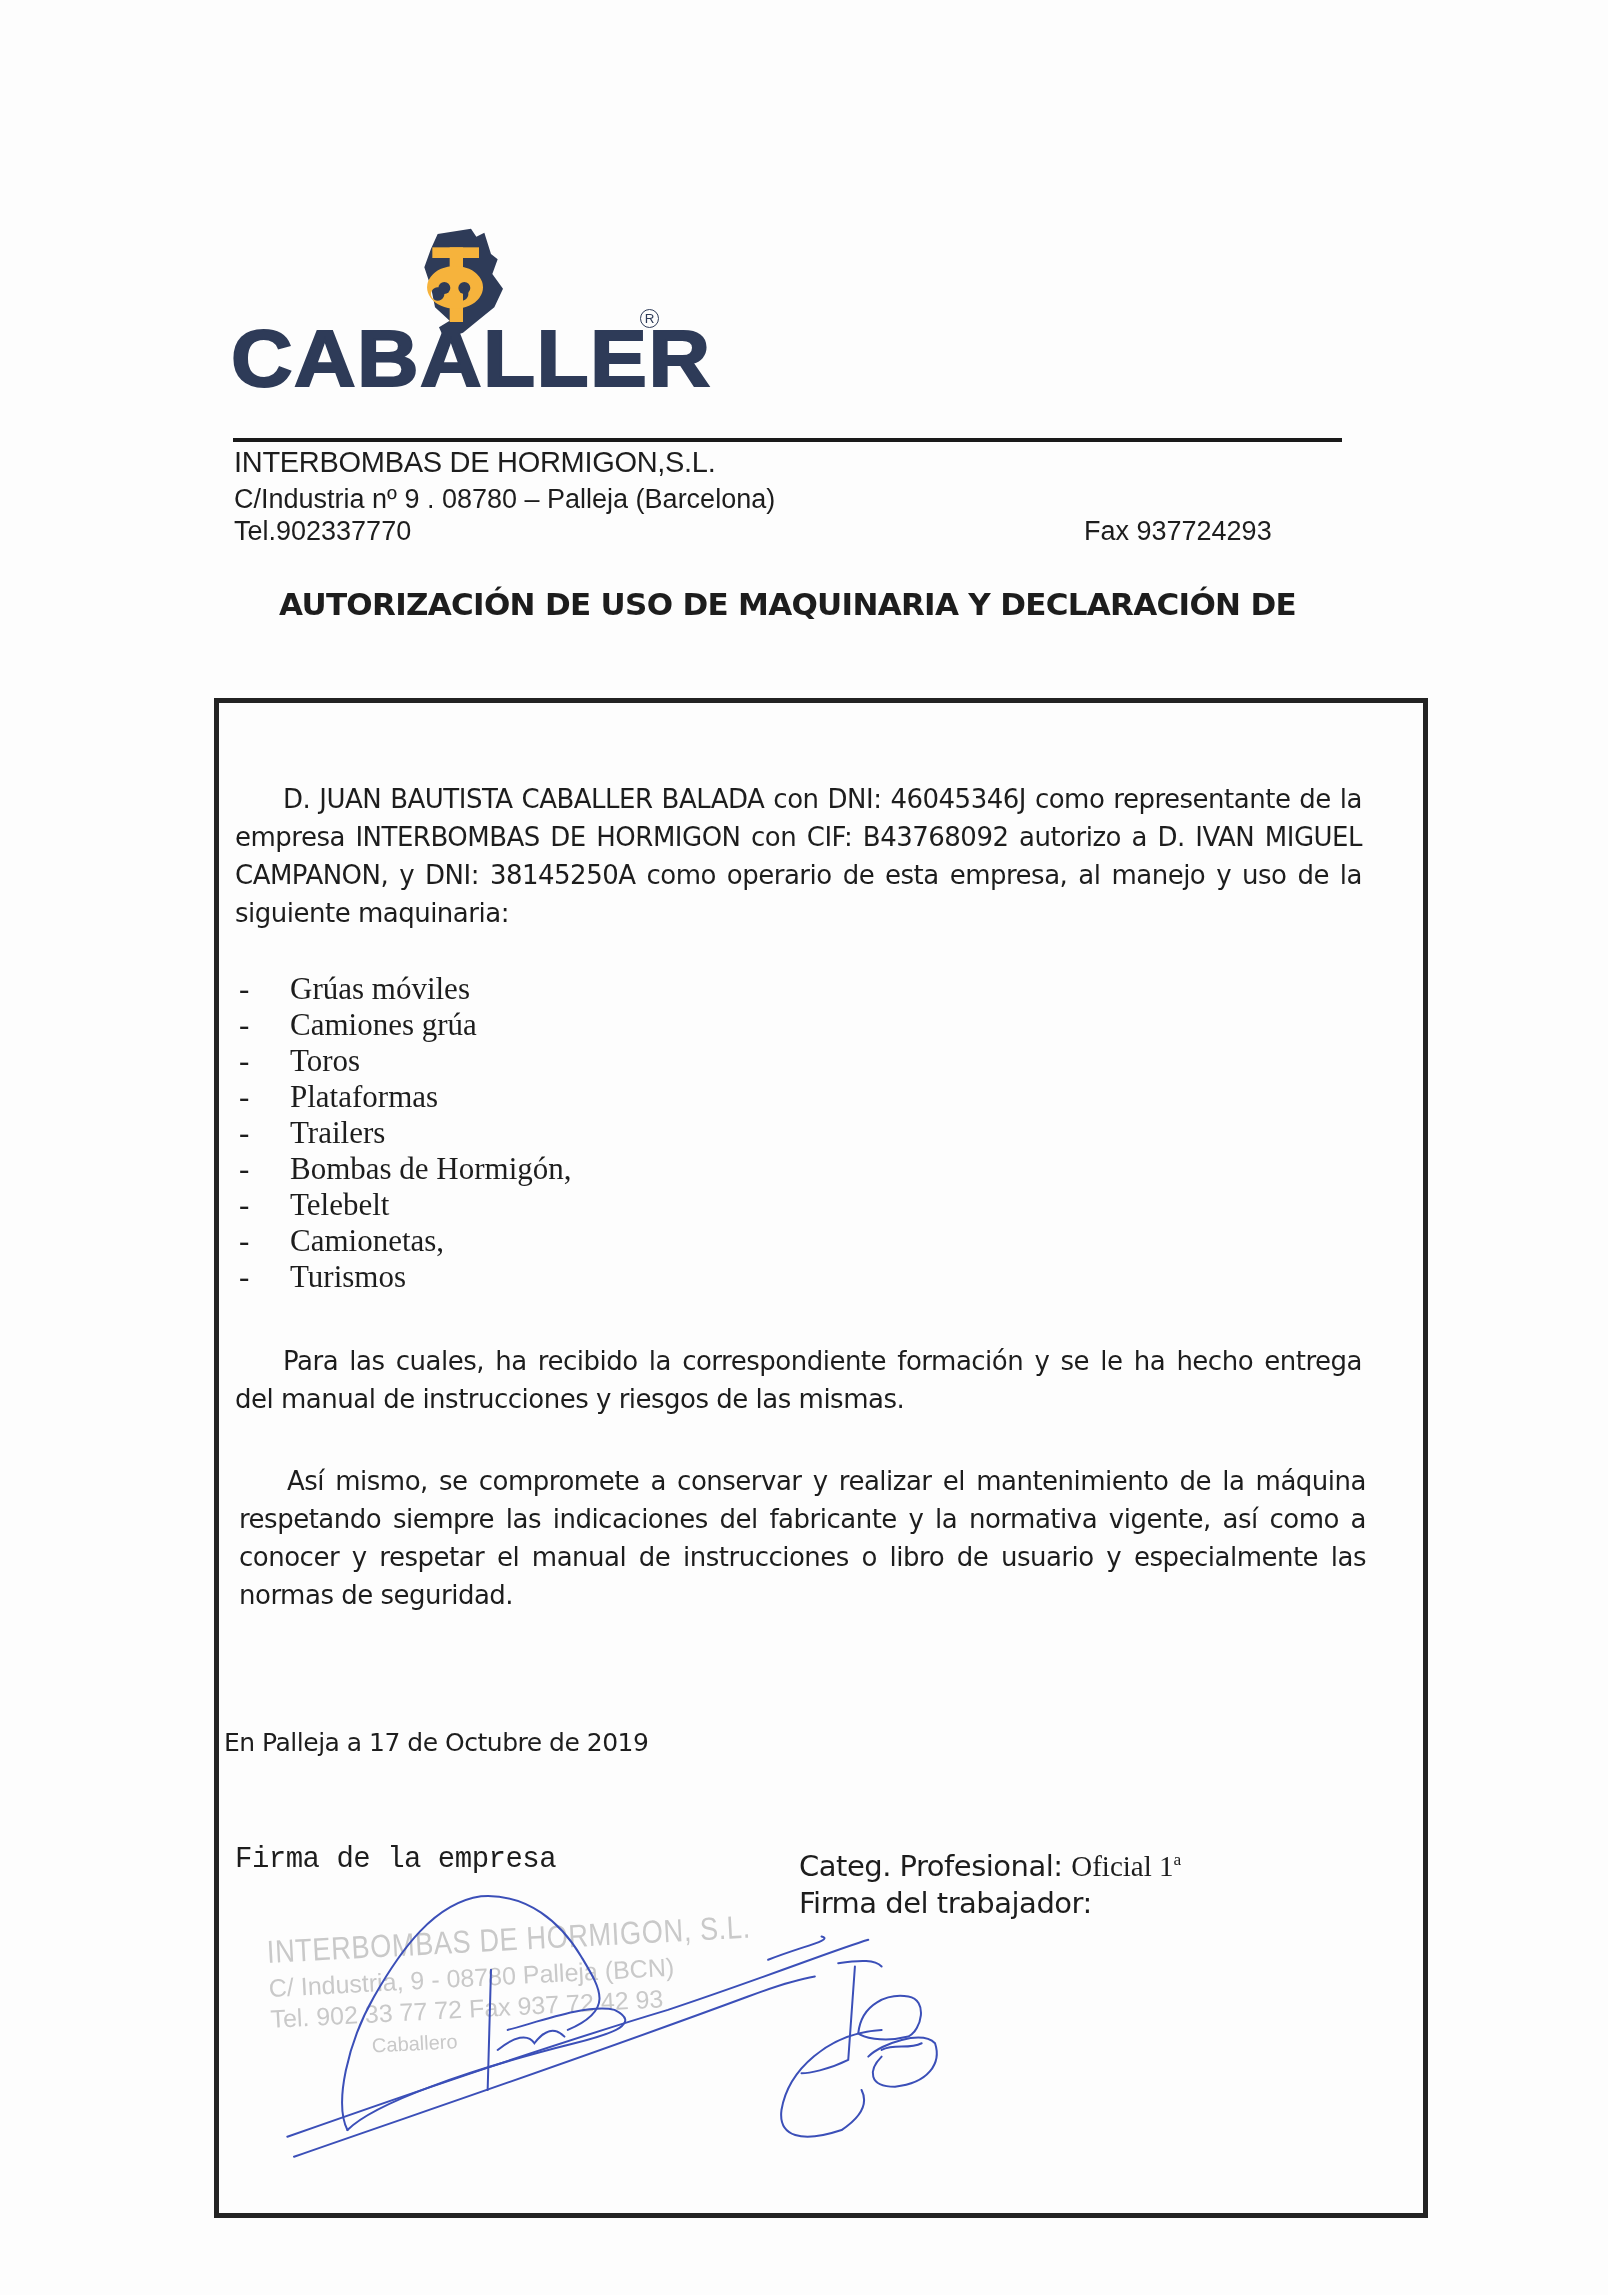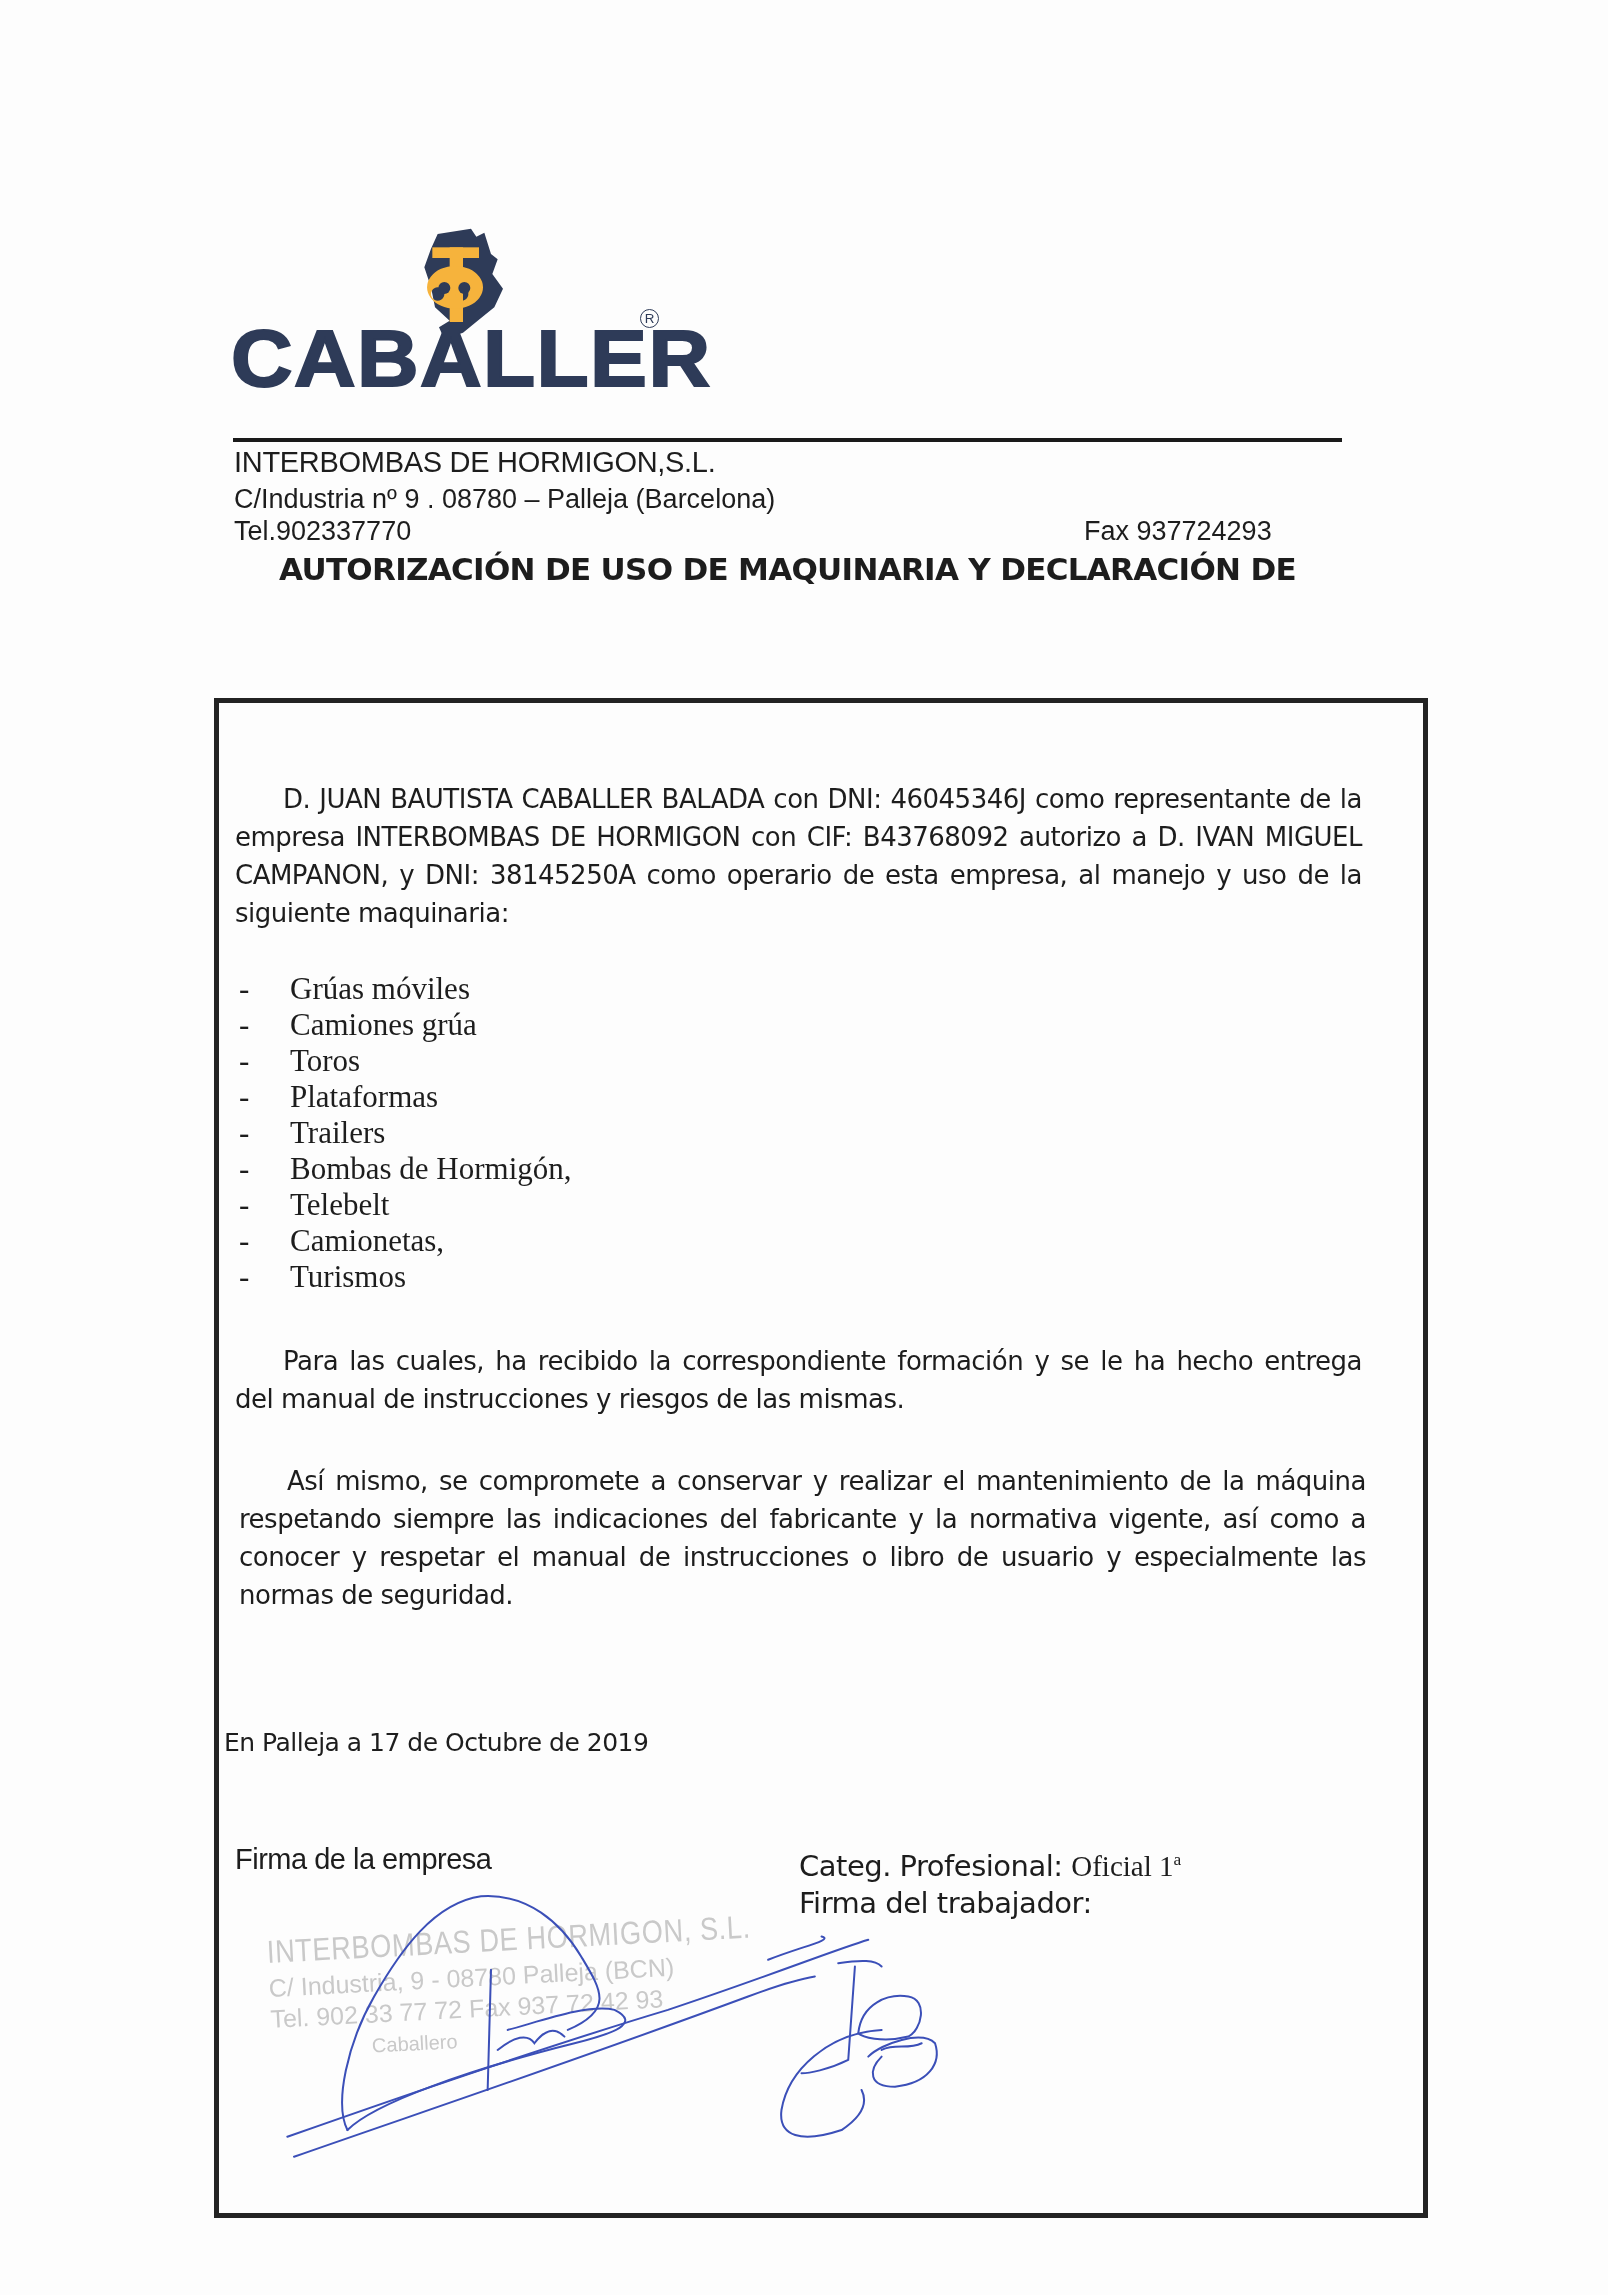--- a/index.html
+++ b/index.html
@@ -13,37 +13,37 @@
   #logo-reg { left: 640px; top: 309px; width: 17.4px; height: 17.4px; border: 1.3px solid #2e3b58; border-radius: 50%; font-family: "Liberation Sans", sans-serif; font-size: 13.4px; color: #2e3b58; text-align: center; line-height: 17.4px; }
 
   
   #header-rule { left: 233px; top: 438px; width: 1109px; height: 4px; background: #1a1a1a; }
   #company-name { left: 234px; top: 446px; font-size: 29px; font-weight: normal; letter-spacing: -0.3px; }
   #company-address { left: 234px; top: 484px; font-size: 27px; }
   #company-tel { left: 234px; top: 516px; font-size: 27px; }
   #company-fax { left: 1084px; top: 516px; font-size: 27px; text-align: right; }
 
   
-  #doc-title { left: 220px; top: 550px; width: 1135px; text-align: center; font-family: "DejaVu Sans", sans-serif; font-weight: bold; font-size: 31px; line-height: 39px; letter-spacing: -0.7px; }
+  #doc-title { left: 220px; top: 585px; width: 1135px; text-align: center; font-family: "DejaVu Sans", sans-serif; font-weight: bold; font-size: 31px; line-height: 39px; letter-spacing: -0.7px; }
 
   
   #content-box { left: 214px; top: 698px; width: 1204px; height: 1510px; border: 5.3px solid #232323; box-sizing: content-box; }
 
   .para { position: absolute; left: 235px; width: 1127px; font-family: "DejaVu Sans", sans-serif; font-size: 26px; line-height: 38px; text-align: justify; letter-spacing: -0.5px; }
   .para .indent { display: inline-block; width: 48px; }
   #para-authorization { top: 780px; }
   #para-training { top: 1342px; }
   #para-commitment { top: 1458px; }
 
   #machinery-list { left: 239px; top: 971px; list-style: none; margin: 0; padding: 0; font-family: "Liberation Serif", serif; font-size: 31px; line-height: 36px; }
   #machinery-list li { display: flex; }
   #machinery-list .dash { width: 51px; }
 
   #date-line { left: 224px; top: 1728px; font-family: "DejaVu Sans", sans-serif; font-size: 25px; letter-spacing: -0.5px; }
-  #company-sig-label { left: 235px; top: 1843px; font-family: Liberation Sans, sans-serif; font-size: 29px; letter-spacing: -0.5px; }
+  #company-sig-label { left: 235px; top: 1843px; font-family: Liberation Mono, monospace; font-size: 29px; letter-spacing: -0.5px; }
   #worker-block { left: 799px; top: 1841px; font-family: "DejaVu Sans", sans-serif; font-size: 29px; line-height: 37px; letter-spacing: -0.5px; }
   #worker-block .cat-val { font-family: "Liberation Serif", serif; font-size: 29px; letter-spacing: 0; }
   #worker-block sup { font-size: 17.4px; }
 
   
   #company-stamp { left: 266px; top: 1934px; color: #c9c9c9; font-family: "Liberation Sans", sans-serif; transform: rotate(-3deg); transform-origin: left top; }
   #company-stamp div { white-space: nowrap; }
   .stamp-l1 { font-size: 32px; letter-spacing: 0.7px; transform: scaleX(0.85); transform-origin: left; }
   .stamp-l2 { font-size: 25px; margin-top: 2.7px; }
   .stamp-l3 { font-size: 25px; margin-top: 2.7px; }

